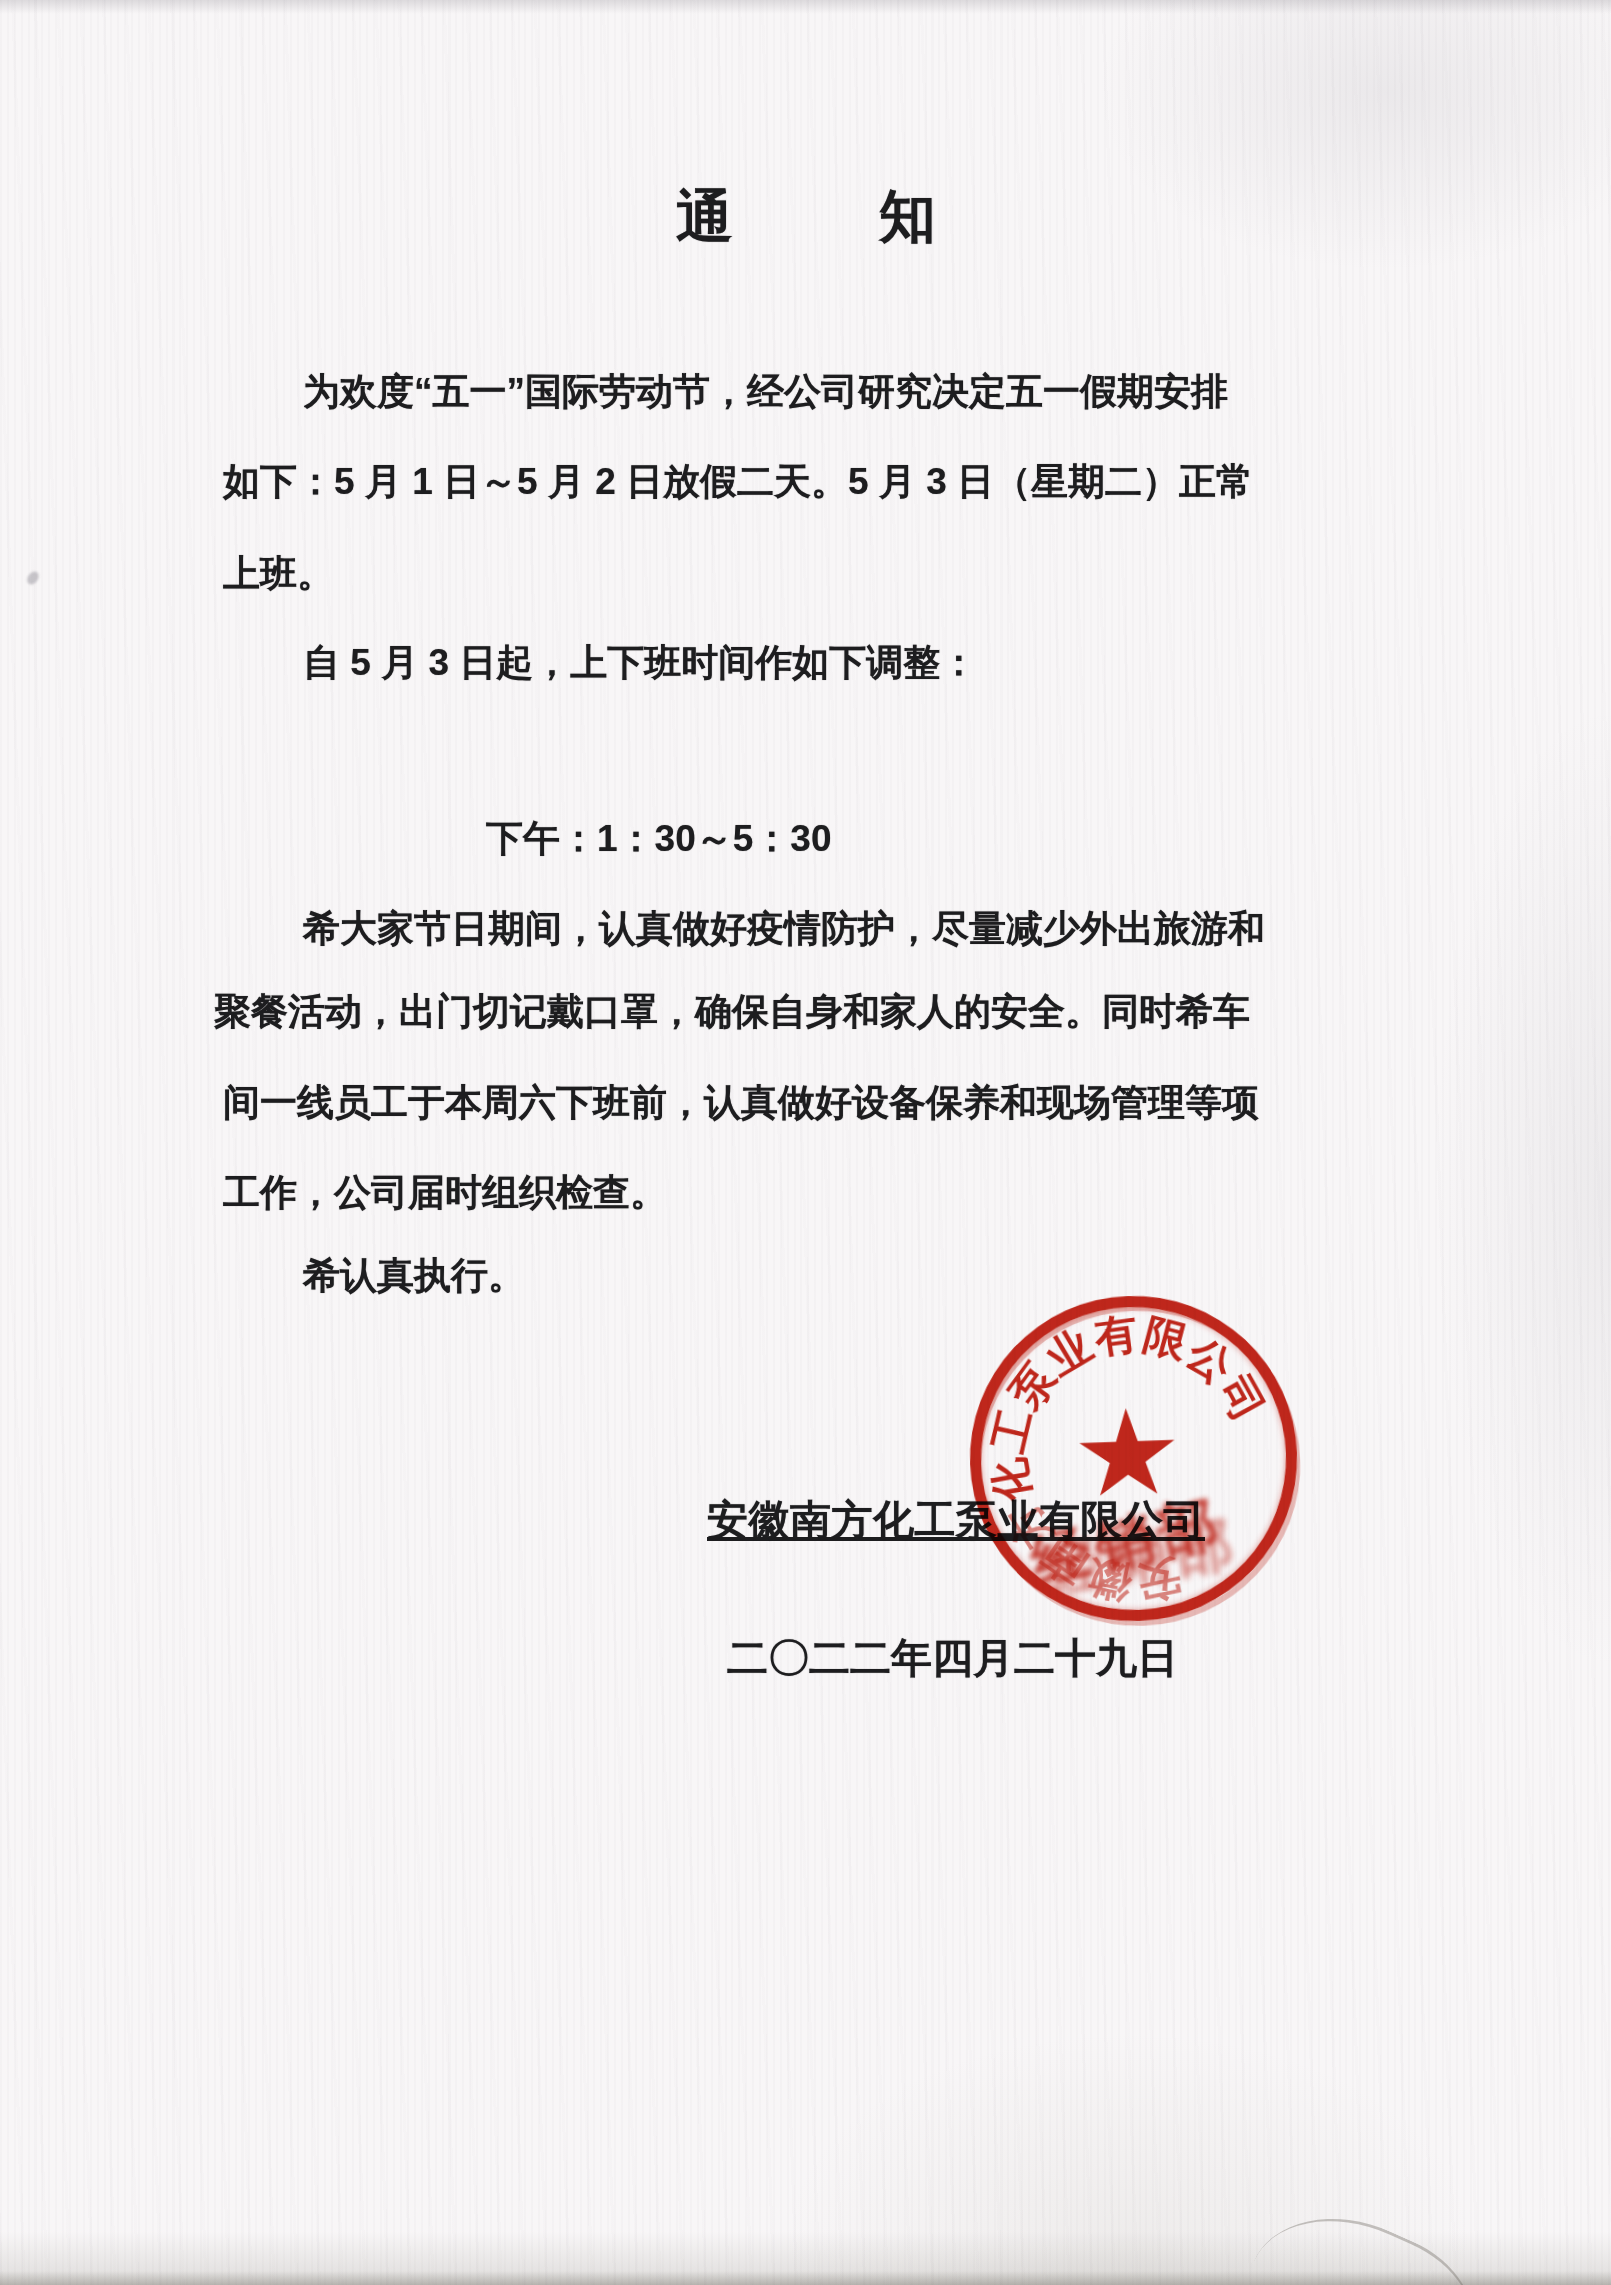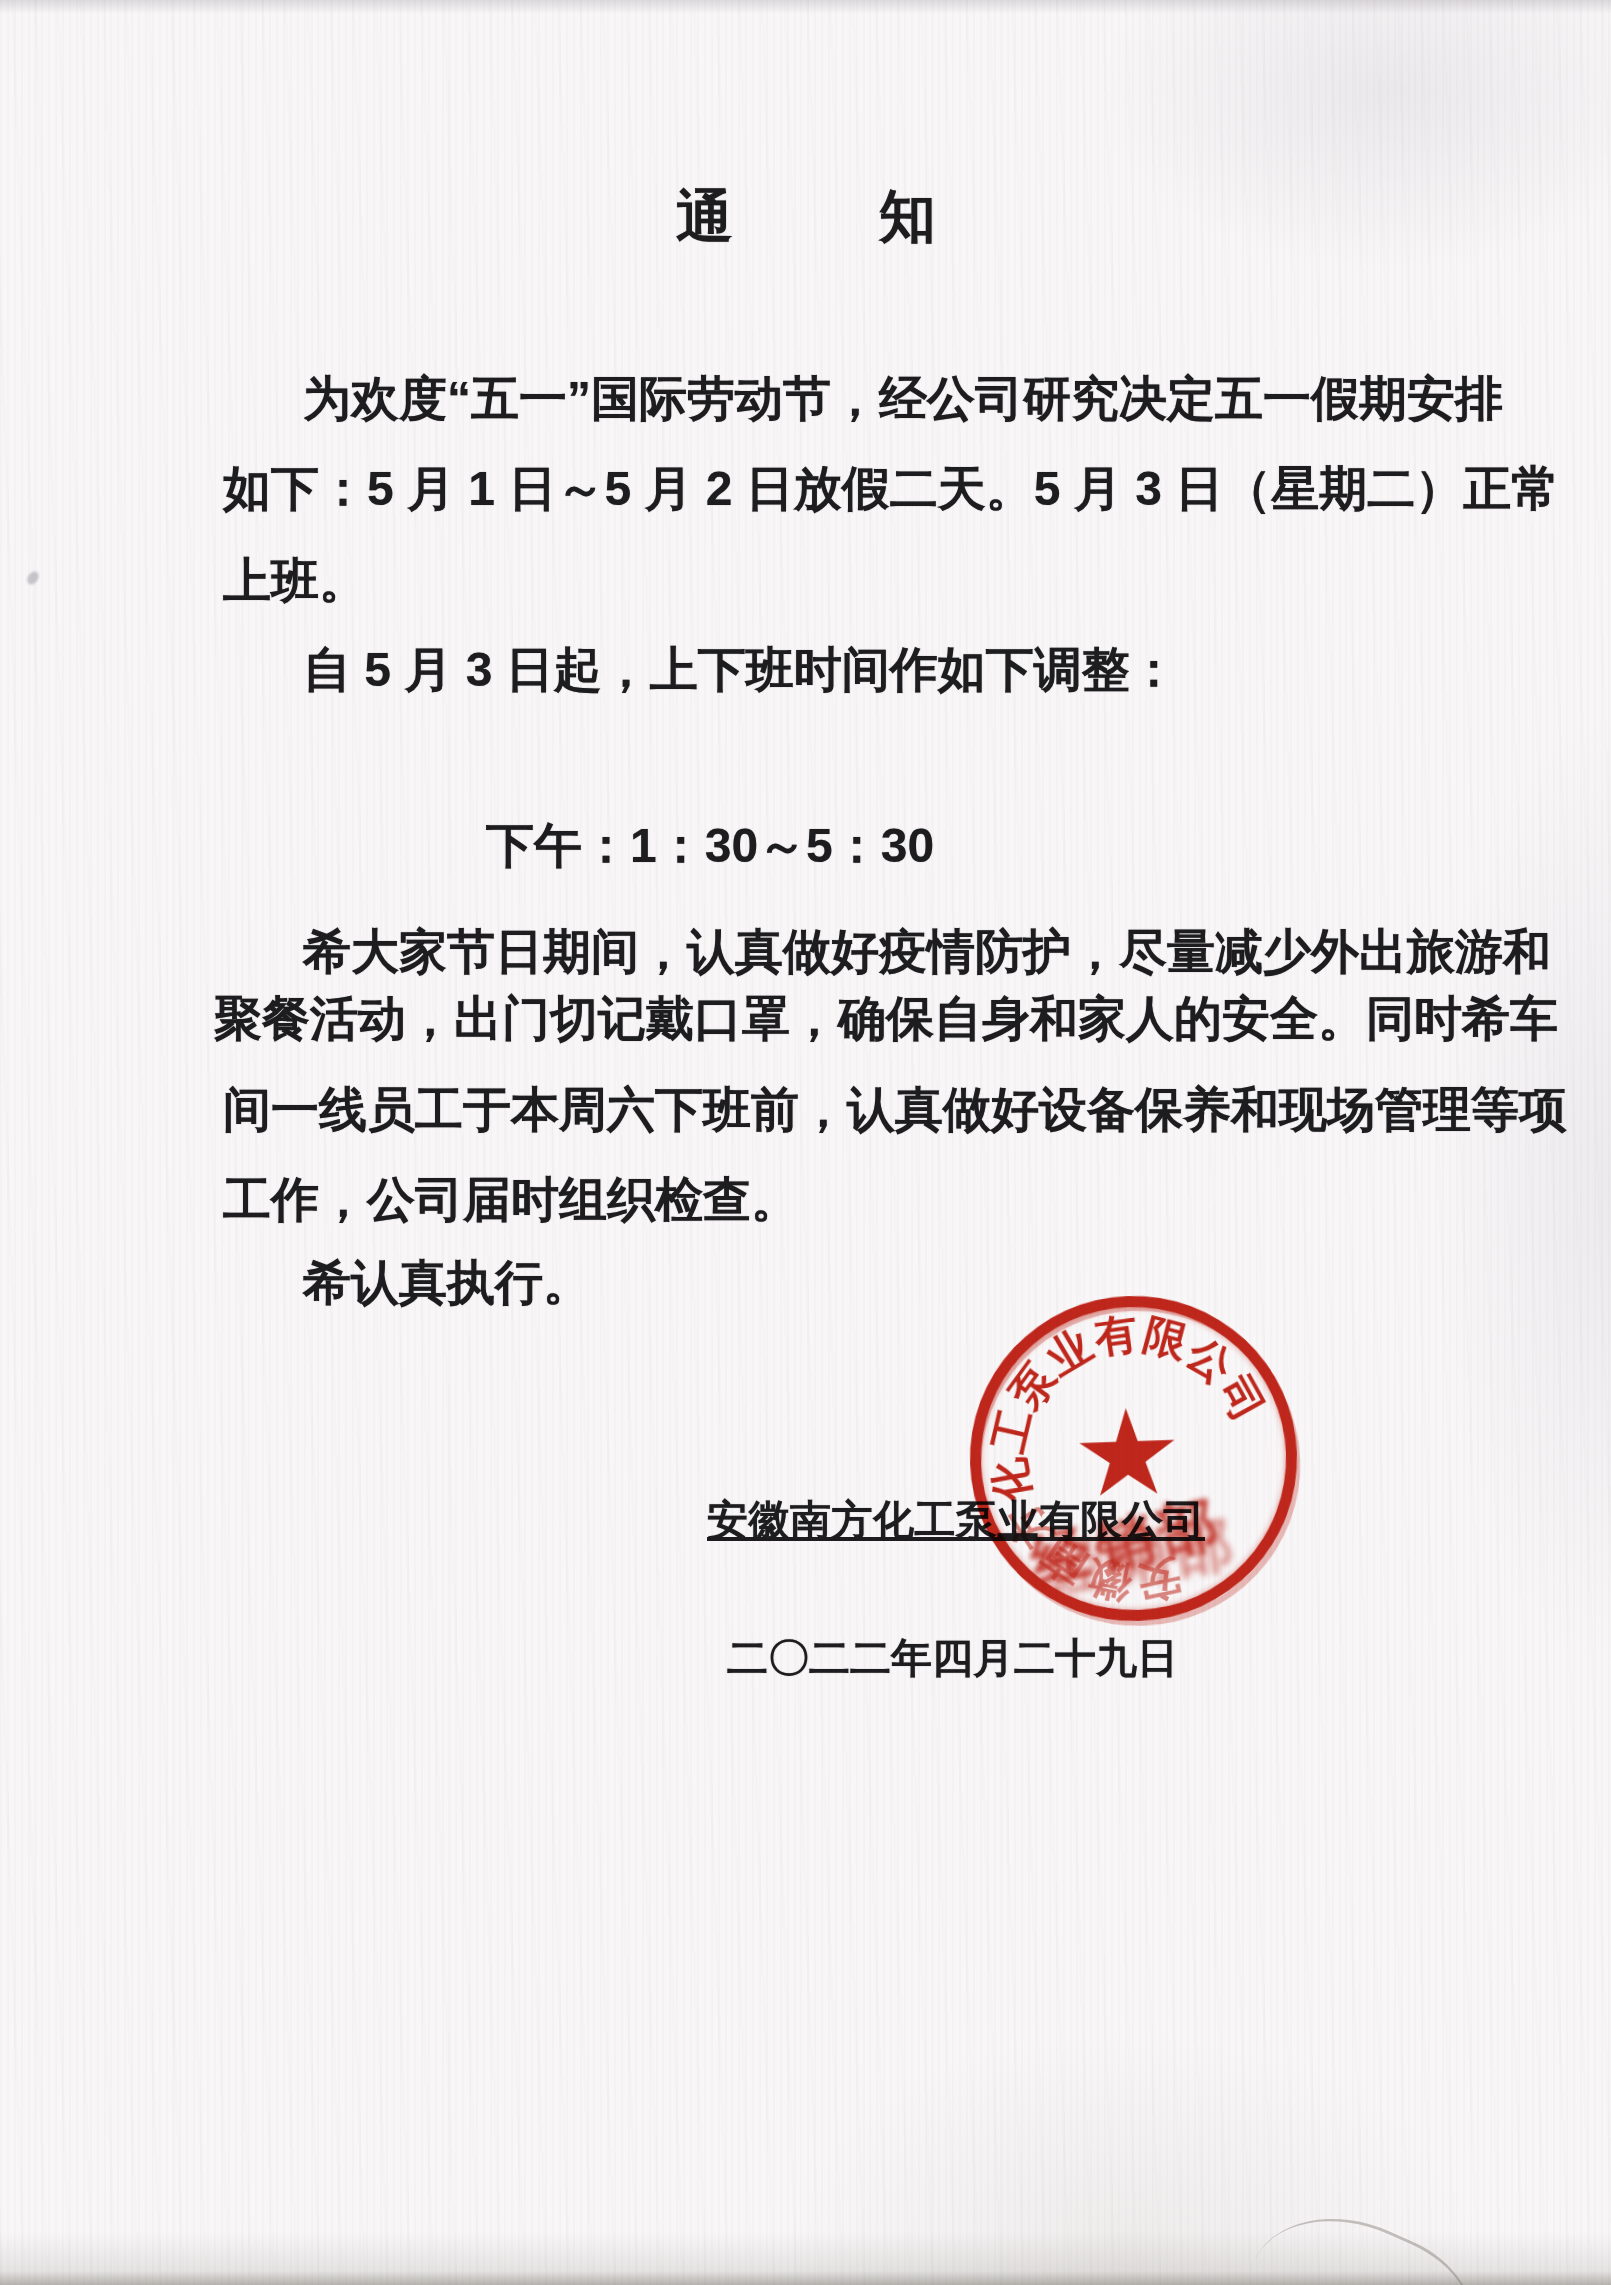--- a/index.html
+++ b/index.html
@@ -21,21 +21,21 @@
       repeating-linear-gradient(88deg, rgba(120,110,125,.018) 0 3px, rgba(0,0,0,0) 3px 22.7px);
   }
   .soft{ text-shadow:0 0 1px rgba(25,25,28,.55); }
   .title{
     position:absolute; top:179px; left:0; right:0;
     display:flex; justify-content:center; gap:146px;
     font-size:57px; font-weight:700; letter-spacing:0;
   }
   .line{
     position:absolute;
-    font-size:48px; font-weight:700;
+    font-size:37px; font-weight:700;
     white-space:nowrap; letter-spacing:0px;
   }
   .sig{
     position:absolute;
     font-size:41px; font-weight:700; white-space:nowrap;
   }
   
   .stamp{
     position:absolute; left:970px; top:1296px; width:327px; height:325px;
     mix-blend-mode:multiply;
@@ -104,21 +104,21 @@
   <div class="title soft">
     <span>通</span>
     <span>知</span>
   </div>
 
   <div class="line soft" style="top:367px;left:303px;">为欢度“五一”国际劳动节，经公司研究决定五一假期安排</div>
   <div class="line soft" style="top:457px;left:223px;text-align:center;">如下：5 月 1 日～5 月 2 日放假二天。5 月 3 日（星期二）正常</div>
   <div class="line soft" style="top:549px;left:223px;">上班。</div>
   <div class="line soft" style="top:638px;left:303px;">自 5 月 3 日起，上下班时间作如下调整：</div>
   <div class="line soft" style="top:814px;left:486px;">下午：1：30～5：30</div>
-  <div class="line soft" style="top:904px;left:303px;margin-top:16px;">希大家节日期间，认真做好疫情防护，尽量减少外出旅游和</div>
+  <div class="line soft" style="top:904px;left:303px;">希大家节日期间，认真做好疫情防护，尽量减少外出旅游和</div>
   <div class="line soft" style="top:987px;left:214px;">聚餐活动，出门切记戴口罩，确保自身和家人的安全。同时希车</div>
   <div class="line soft" style="top:1078px;left:223px;">间一线员工于本周六下班前，认真做好设备保养和现场管理等项</div>
   <div class="line soft" style="top:1168px;left:223px;">工作，公司届时组织检查。</div>
   <div class="line soft" style="top:1251px;left:303px;">希认真执行。</div>
 
   <div class="sig soft" style="top:1493px;left:707px;letter-spacing:0.5px;text-decoration:underline;">安徽南方化工泵业有限公司</div>
   <div class="sig soft" style="top:1631px;left:727px;">二〇二二年四月二十九日</div>
 
   <div class="stamp">
     <div class="stamp-ring-ghost"></div>

